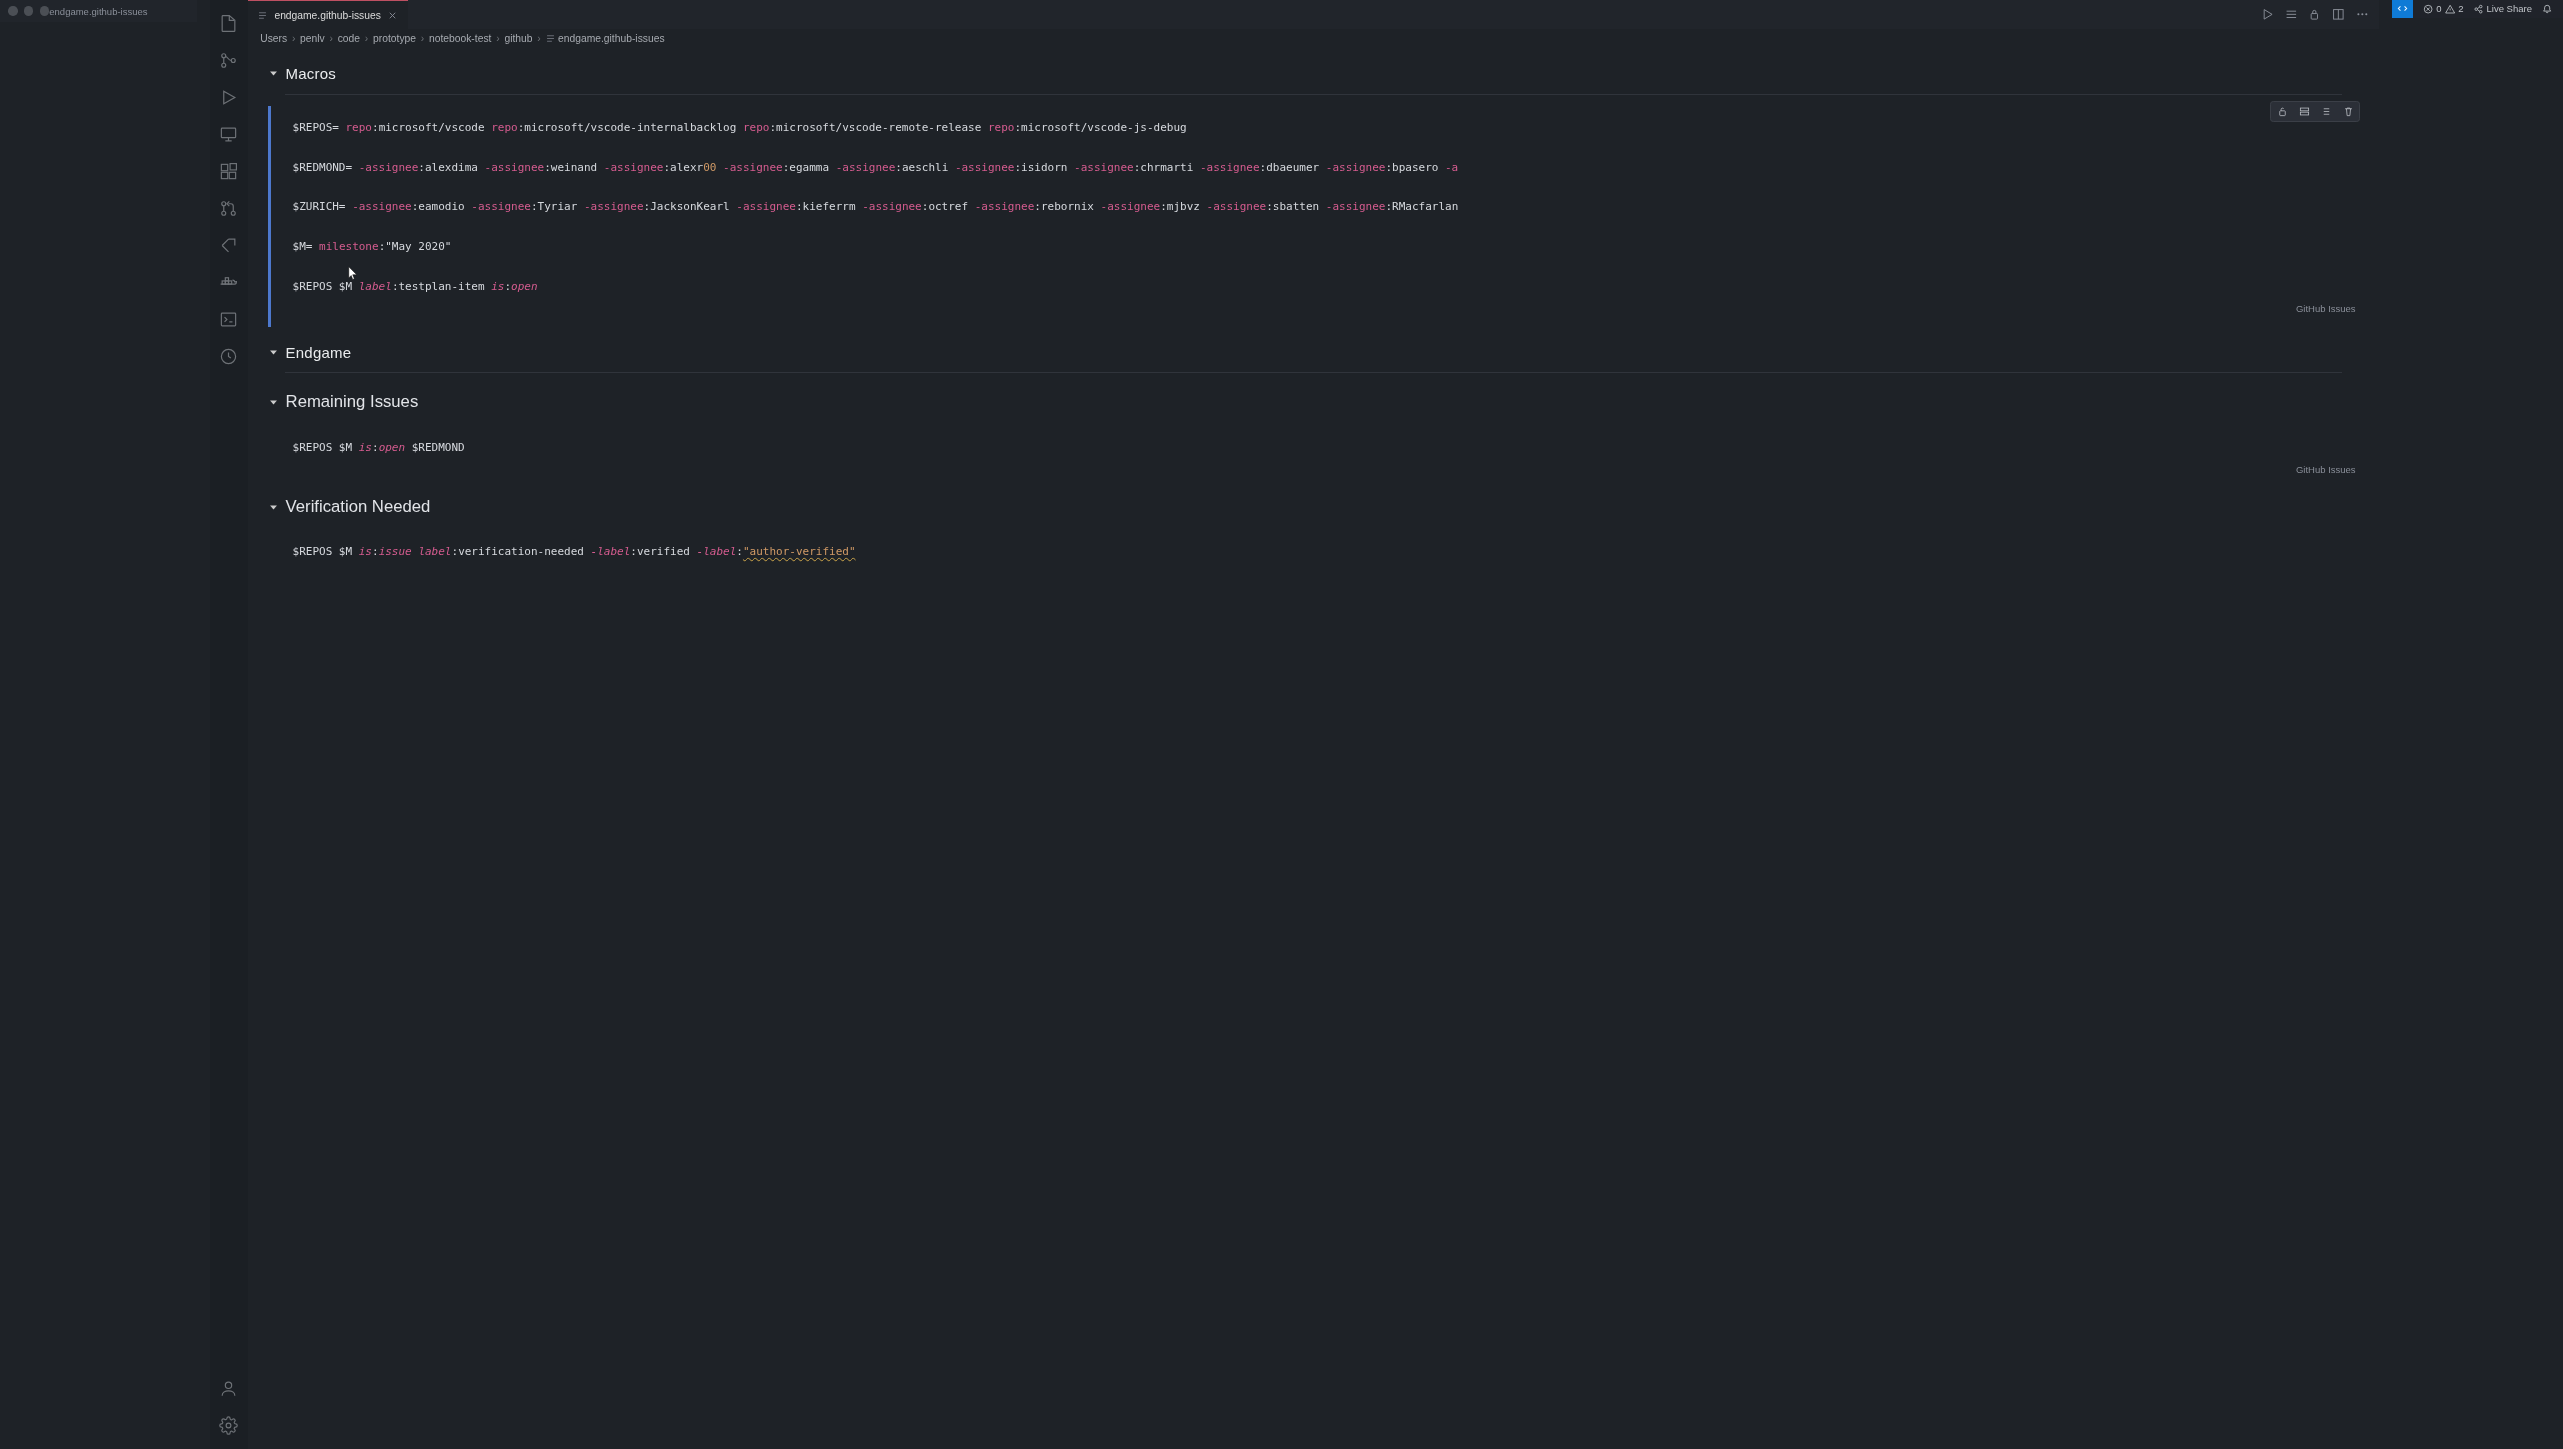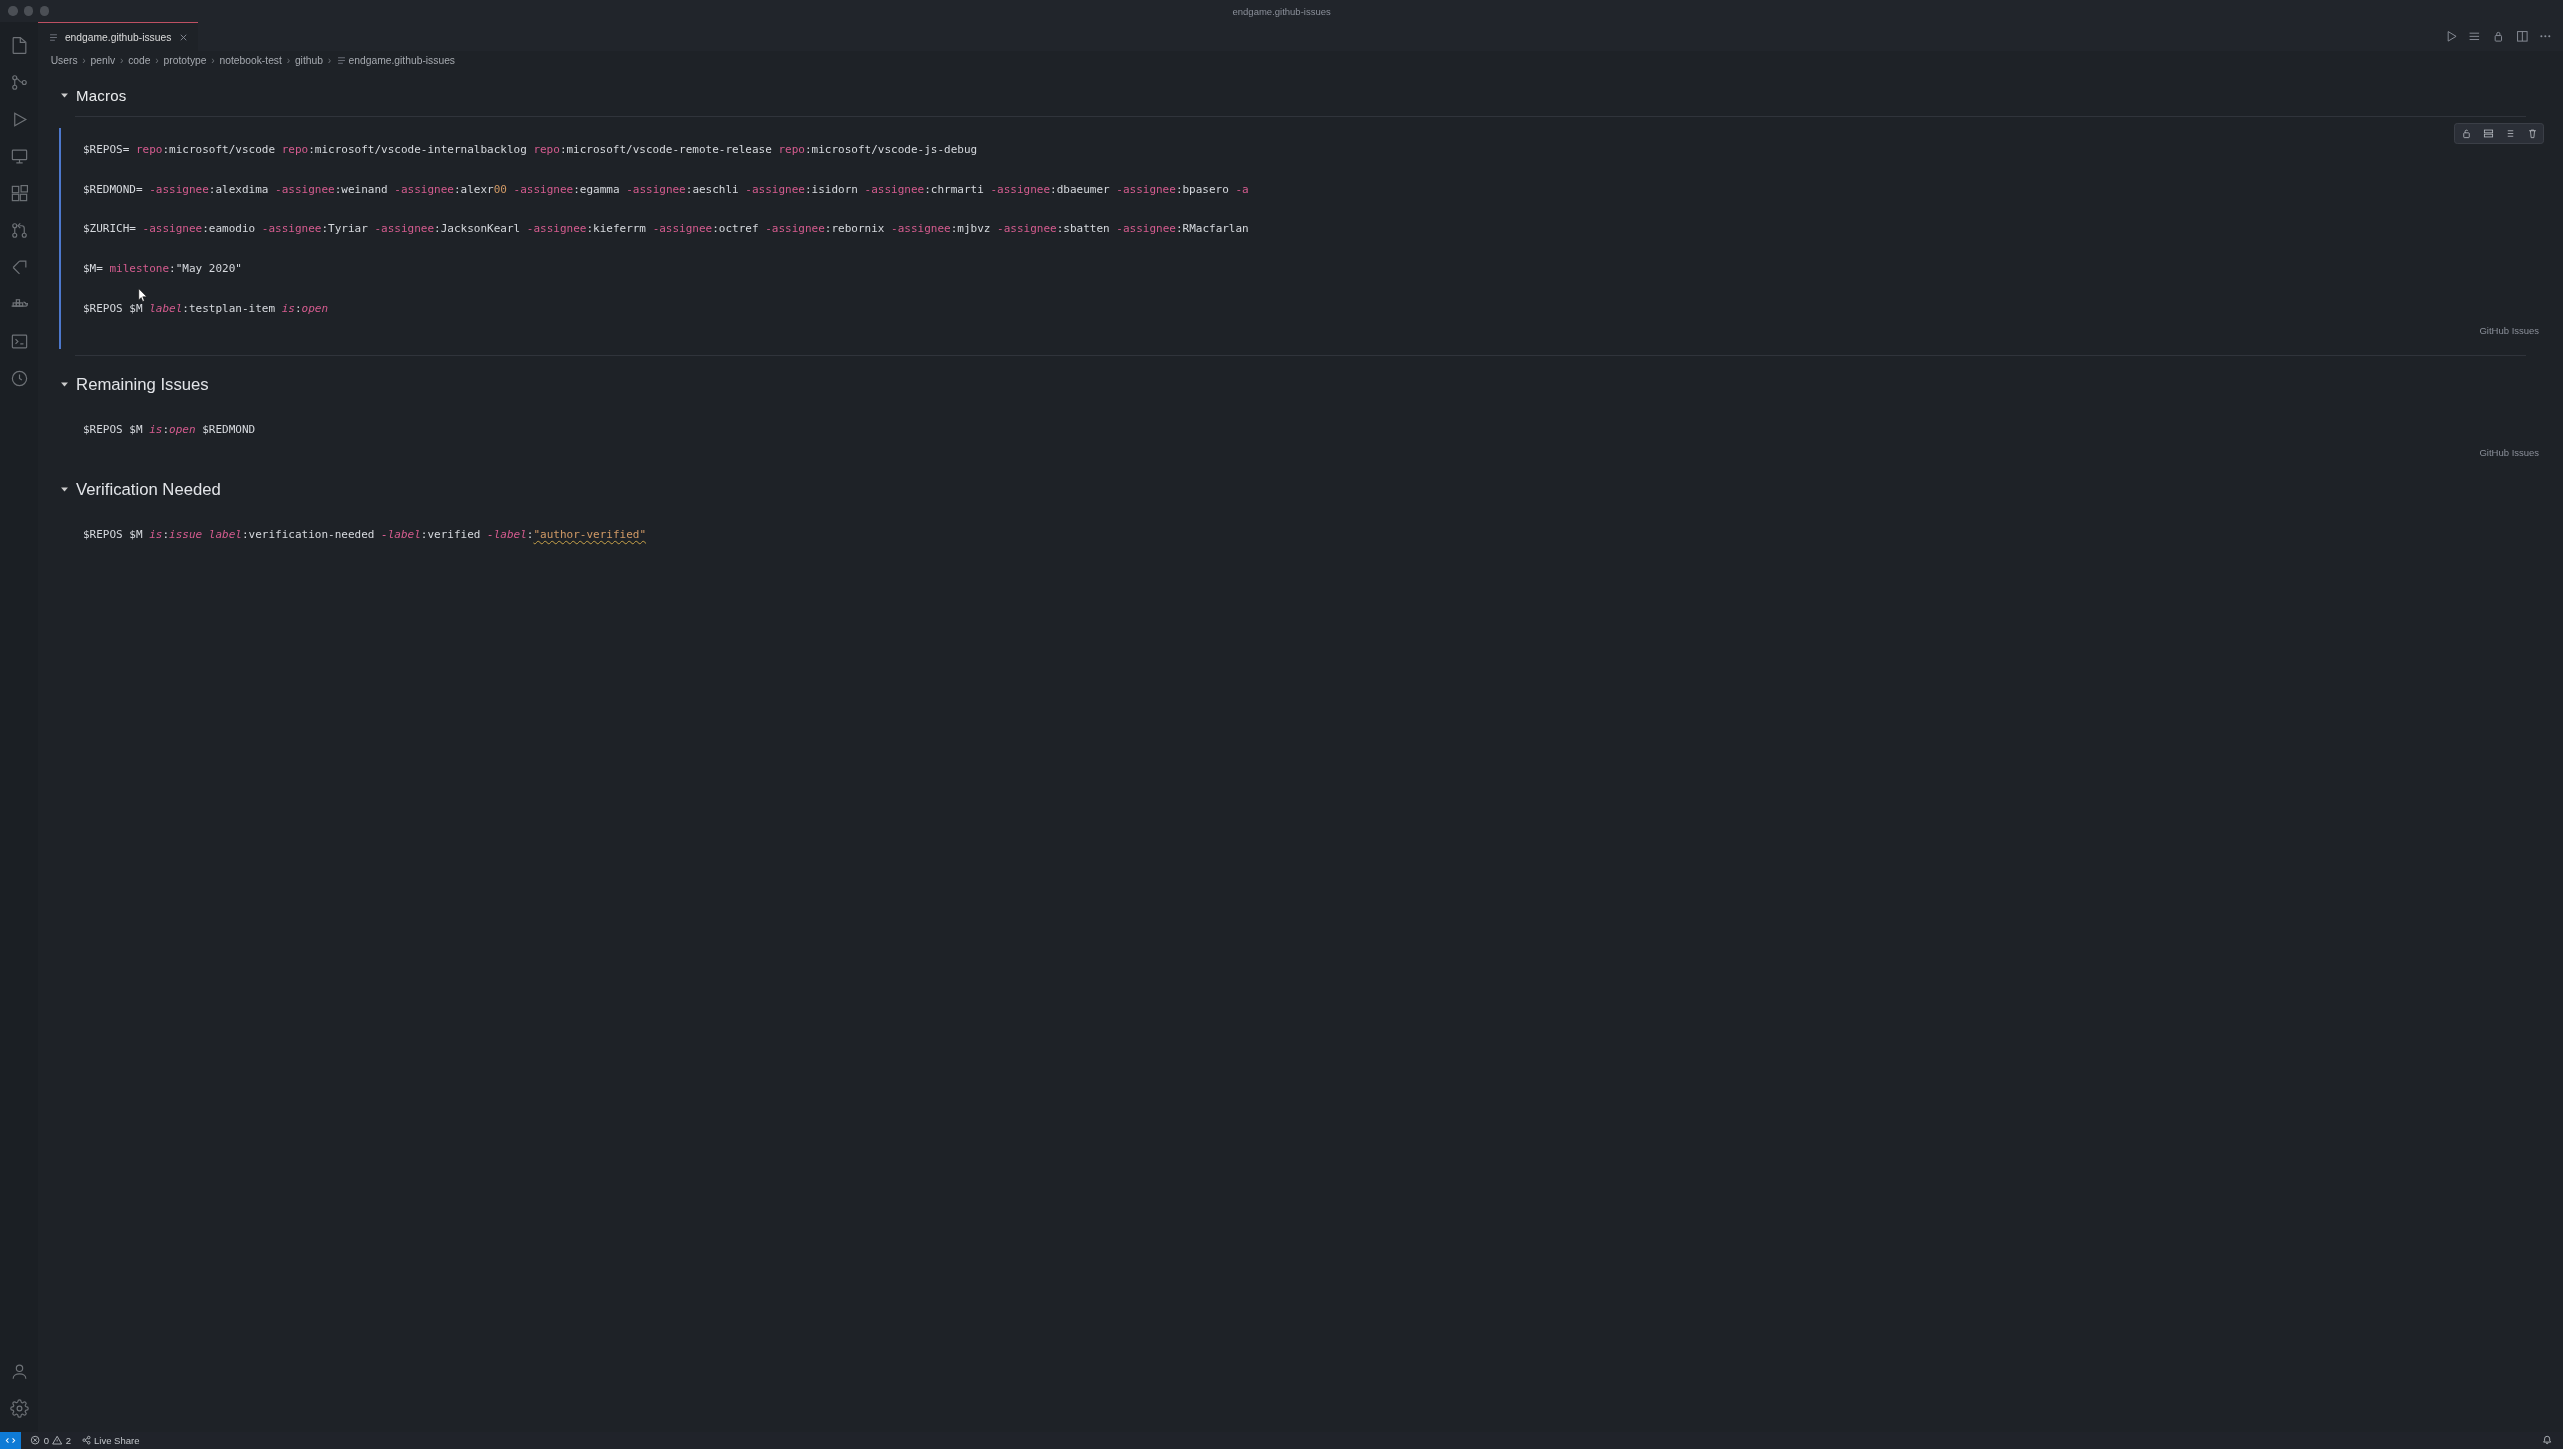--- a/index.html
+++ b/index.html
@@ -23,21 +23,21 @@
     --hover: #2c313a;
   }
   * { box-sizing: border-box; }
   html, body {
     margin: 0; padding: 0; height: 100%; width: 100%;
     font-family: -apple-system, BlinkMacSystemFont, "Segoe UI", sans-serif;
     background: var(--bg); color: var(--fg);
     overflow: hidden;
     font-size: 10.3px;
   }
-  .root { display: flex; flex-direction: column; height: 100vh; }
+  .root { display: flex; flex-direction: row; height: 100vh; gap: 13px; }
 
   
   .titlebar {
     height: 22px; background: var(--bg-titlebar);
     display: flex; align-items: center; padding: 0 8px;
     flex-shrink: 0;
   }
   .traffic-lights { display: flex; gap: 6.4px; }
   .traffic-light { width: 9.5px; height: 9.5px; border-radius: 50%; background: #4b4f55; }
   .titlebar-title { flex: 1; text-align: center; color: var(--fg-dim); font-size: 9.5px; }
@@ -393,20 +393,26 @@
 <span class="tok-bare">$M=</span> <span class="tok-key">milestone</span><span class="tok-bare">:</span><span class="tok-val">"May 2020"</span>
 
 <span class="tok-bare">$REPOS $M</span> <span class="tok-label">label</span><span class="tok-bare">:</span><span class="tok-val">testplan-item</span> <span class="tok-is">is</span><span class="tok-bare">:</span><span class="tok-open">open</span></div>
 
           <svg class="fake-cursor" viewBox="0 0 12 18">
               <path d="M1 1l0 14 3-3 2 5 2-1-2-5 5 0z" fill="#fff" stroke="#000" stroke-width="0.6"></path>
             </svg>
           <div class="cell-footer">GitHub Issues</div>
         </div>
 
+        <div class="section-heading">
+          <svg class="chev" viewBox="0 0 16 16" fill="currentColor">
+              <path d="M5 3l6 5-6 5V3z"></path>
+            </svg>
+          <h1>Endgame</h1>
+        </div>
         <hr class="rule">
 
 
         <div class="section-heading" style="padding-top:8px">
           <svg class="chev" viewBox="0 0 16 16" fill="currentColor">
               <path d="M5 3l6 5-6 5V3z"></path>
             </svg>
           <h2>Remaining Issues</h2>
         </div>
 

